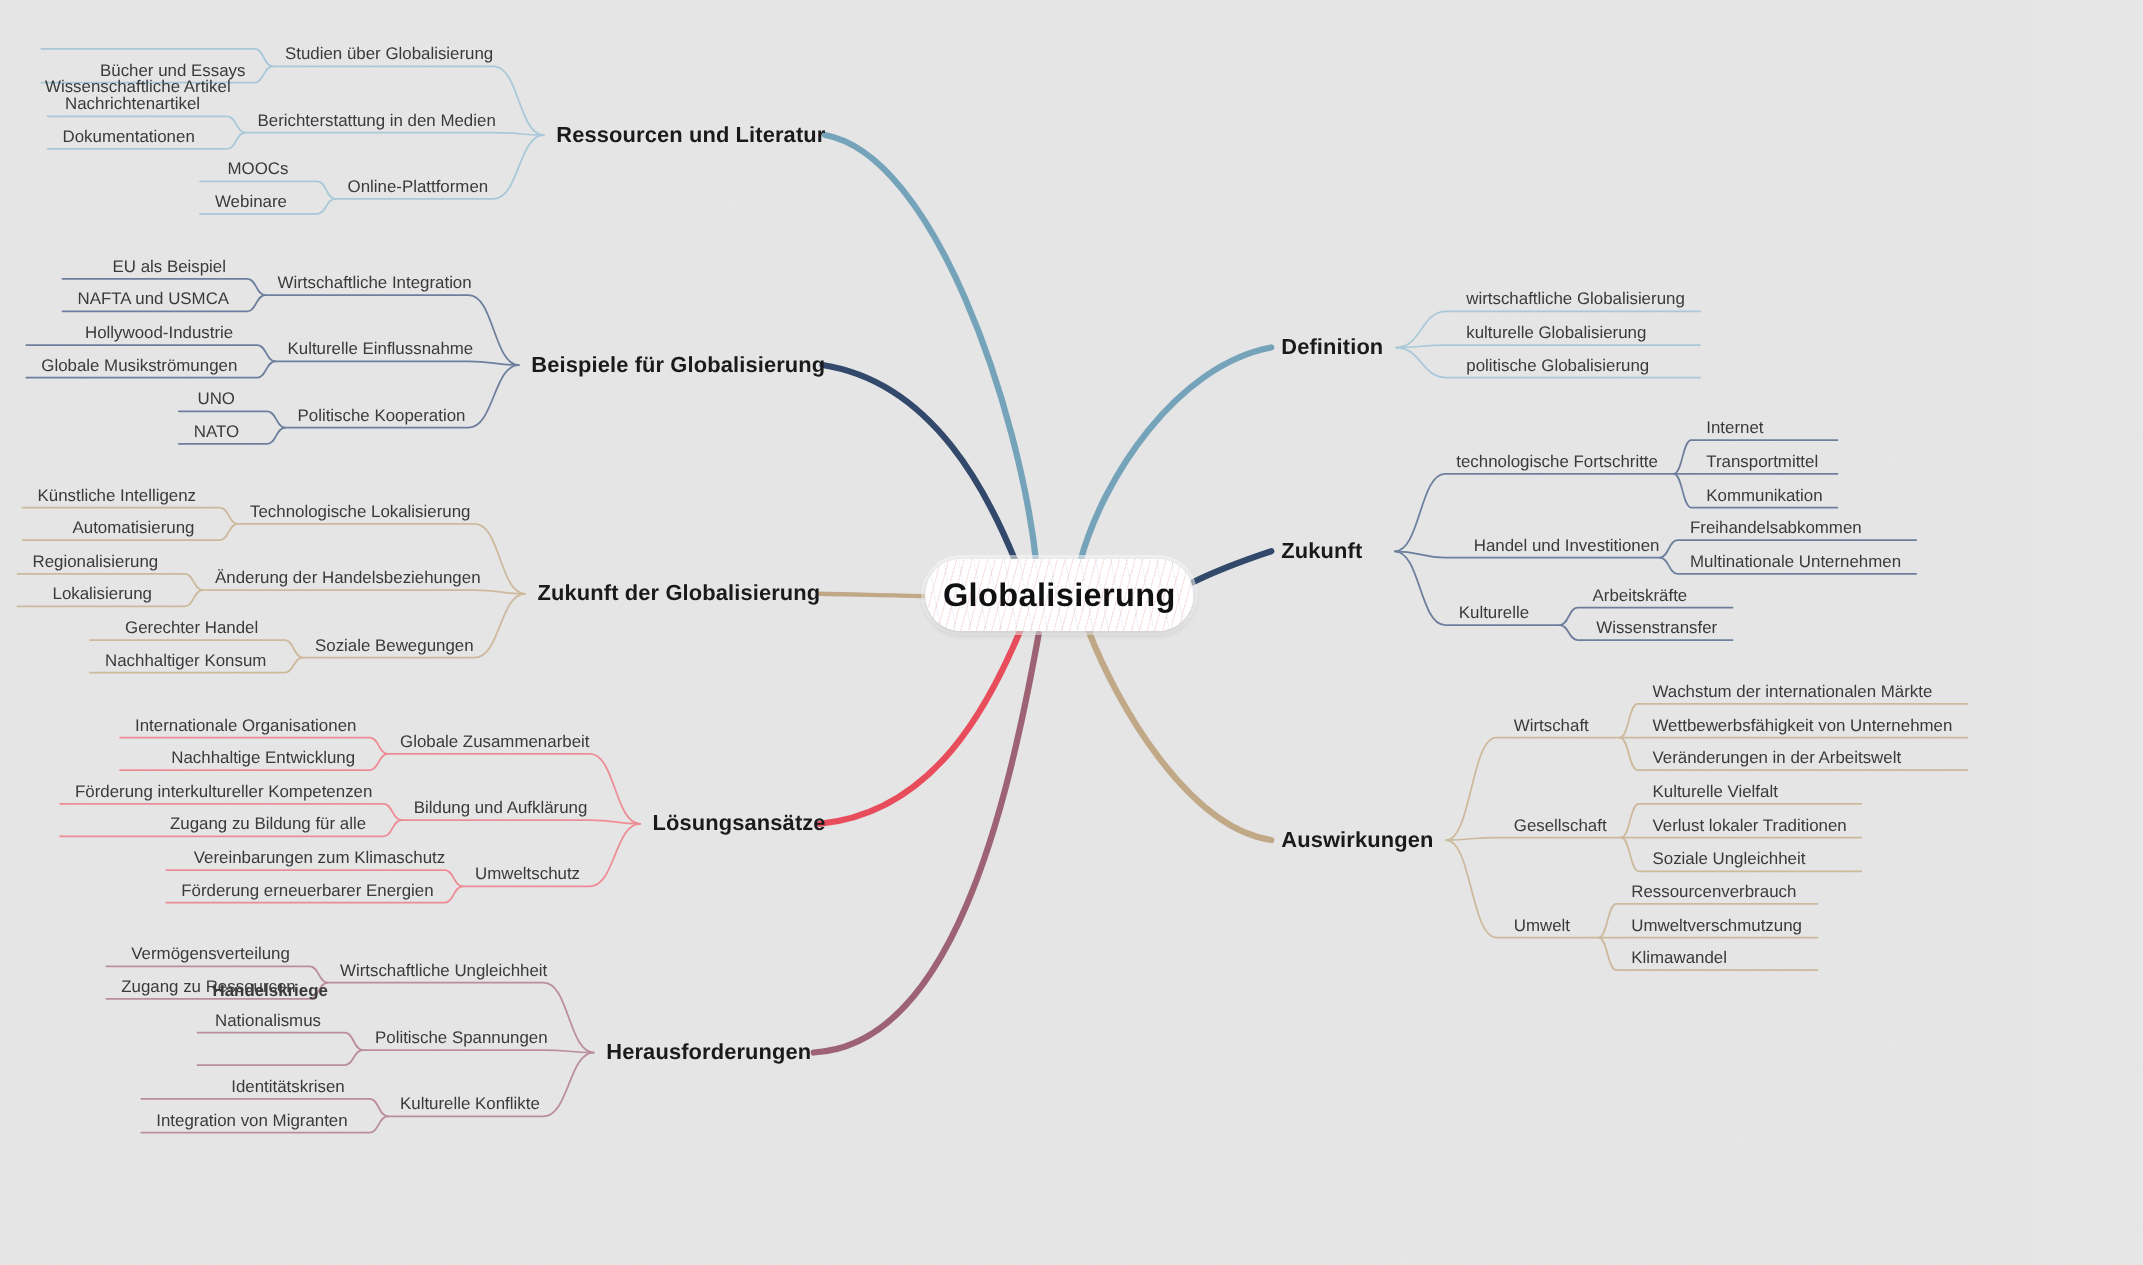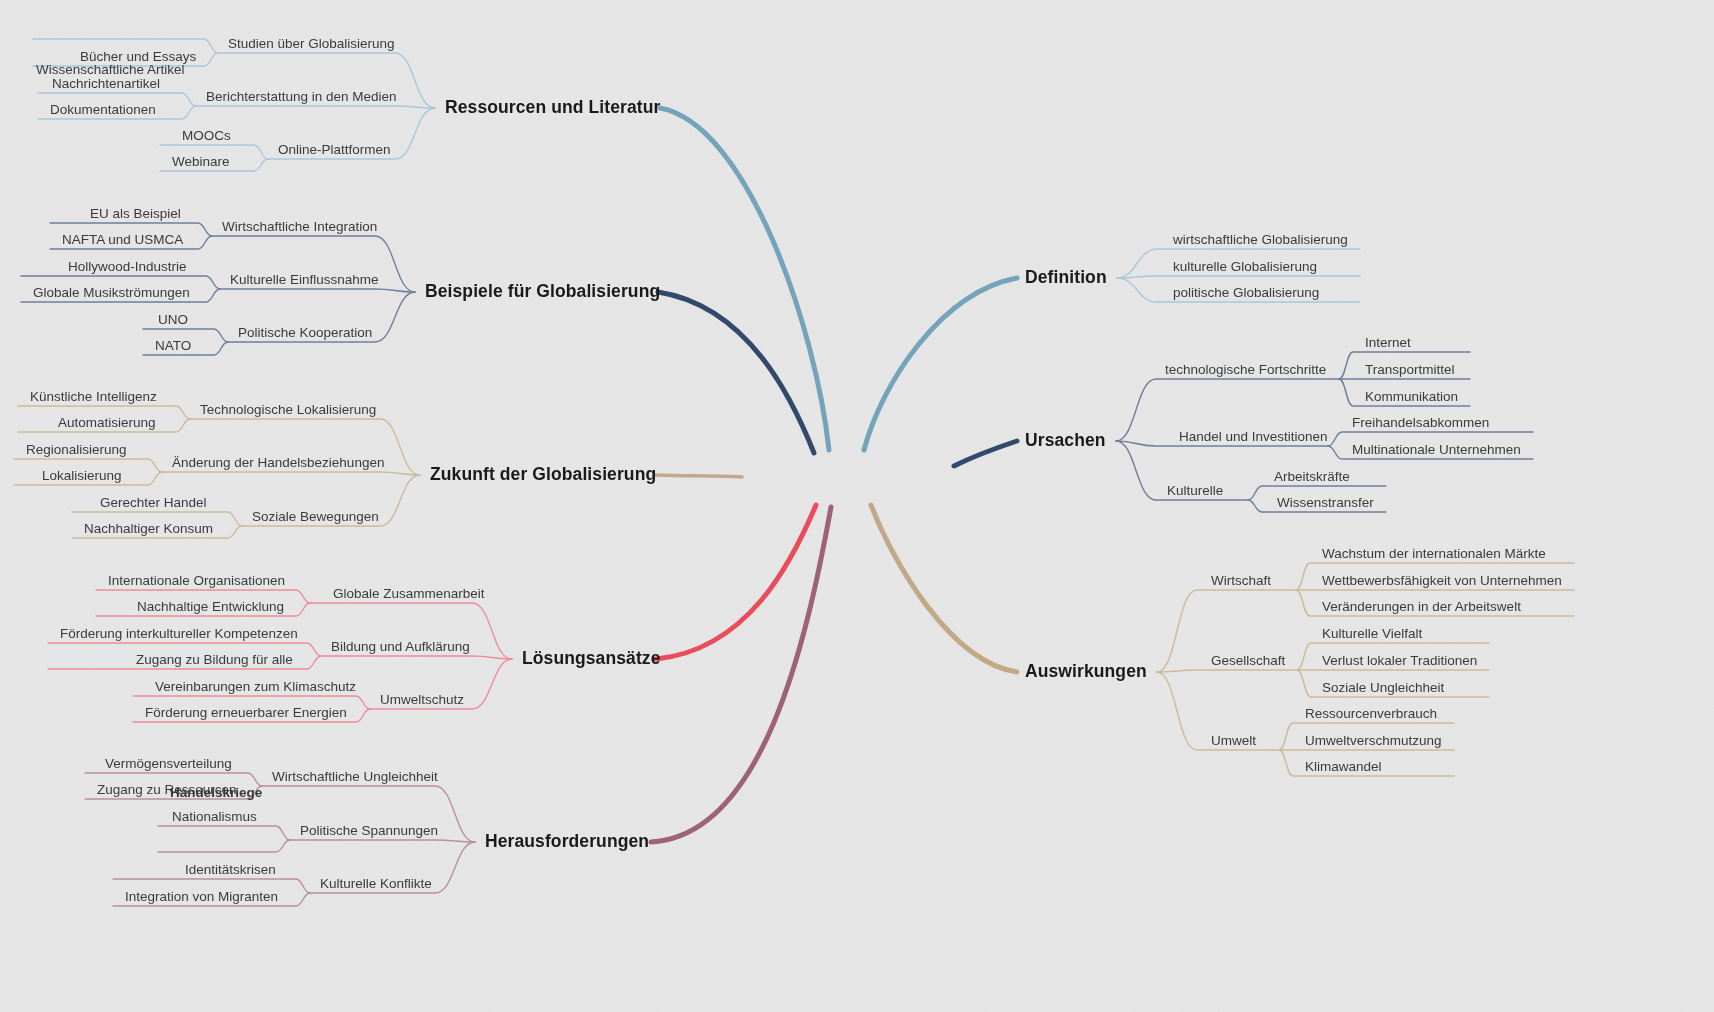--- a/index.html
+++ b/index.html
@@ -151,21 +151,21 @@
       <div class="lbl" style="left: 200px; top: 410px;">Technologische Lokalisierung</div>
       <div class="lbl" style="left: 30px; top: 397px;">Künstliche Intelligenz</div>
       <div class="lbl" style="left: 58px; top: 423px;">Automatisierung</div>
       <div class="lbl" style="left: 172px; top: 463px;">Änderung der Handelsbeziehungen</div>
       <div class="lbl" style="left: 26px; top: 450px;">Regionalisierung</div>
       <div class="lbl" style="left: 42px; top: 476px;">Lokalisierung</div>
       <div class="lbl" style="left: 252px; top: 517px;">Soziale Bewegungen</div>
       <div class="lbl" style="left: 100px; top: 503px;">Gerechter Handel</div>
       <div class="lbl" style="left: 84px; top: 529px;">Nachhaltiger Konsum</div>
       <div class="lbl main" style="left: 522px; top: 659px;">Lösungsansätze</div>
-      <div class="lbl" style="left: 320px; top: 594px; margin-left: 13px;">Globale Zusammenarbeit</div>
+      <div class="lbl" style="left: 320px; top: 594px;">Globale Zusammenarbeit</div>
       <div class="lbl" style="left: 108px; top: 581px;">Internationale Organisationen</div>
       <div class="lbl" style="left: 137px; top: 607px;">Nachhaltige Entwicklung</div>
       <div class="lbl" style="left: 331px; top: 647px;">Bildung und Aufklärung</div>
       <div class="lbl" style="left: 60px; top: 634px;">Förderung interkultureller Kompetenzen</div>
       <div class="lbl" style="left: 136px; top: 660px;">Zugang zu Bildung für alle</div>
       <div class="lbl" style="left: 380px; top: 700px;">Umweltschutz</div>
       <div class="lbl" style="left: 155px; top: 687px;">Vereinbarungen zum Klimaschutz</div>
       <div class="lbl" style="left: 145px; top: 713px;">Förderung erneuerbarer Energien</div>
       <div class="lbl main" style="left: 485px; top: 842px;">Herausforderungen</div>
       <div class="lbl" style="left: 272px; top: 777px;">Wirtschaftliche Ungleichheit</div>
@@ -174,21 +174,21 @@
       <div class="lbl" style="left: 300px; top: 831px;">Politische Spannungen</div>
       <div class="lbl" style="left: 172px; top: 817px;">Nationalismus</div>
       <div class="lbl" style="left: 170px; top: 793px; font-weight: bold;">Handelskriege</div>
       <div class="lbl" style="left: 320px; top: 884px;">Kulturelle Konflikte</div>
       <div class="lbl" style="left: 185px; top: 870px;">Identitätskrisen</div>
       <div class="lbl" style="left: 125px; top: 897px;">Integration von Migranten</div>
       <div class="lbl main" style="left: 1025px; top: 278px;">Definition</div>
       <div class="lbl" style="left: 1173px; top: 240px;">wirtschaftliche Globalisierung</div>
       <div class="lbl" style="left: 1173px; top: 267px;">kulturelle Globalisierung</div>
       <div class="lbl" style="left: 1173px; top: 293px;">politische Globalisierung</div>
-      <div class="lbl main" style="left: 1025px; top: 441px;">Ursachen</div>
+      <div class="lbl main" style="left: 1025px; top: 441px;">Zukunft</div>
       <div class="lbl" style="left: 1165px; top: 370px;">technologische Fortschritte</div>
       <div class="lbl" style="left: 1365px; top: 343px;">Internet</div>
       <div class="lbl" style="left: 1365px; top: 370px;">Transportmittel</div>
       <div class="lbl" style="left: 1365px; top: 397px;">Kommunikation</div>
       <div class="lbl" style="left: 1167px; top: 437px; margin-left: 12px;">Handel und Investitionen</div>
       <div class="lbl" style="left: 1352px; top: 423px;">Freihandelsabkommen</div>
       <div class="lbl" style="left: 1352px; top: 450px;">Multinationale Unternehmen</div>
       <div class="lbl" style="left: 1167px; top: 491px;">Kulturelle</div>
       <div class="lbl" style="left: 1274px; top: 477px;">Arbeitskräfte</div>
       <div class="lbl" style="left: 1277px; top: 503px;">Wissenstransfer</div>
@@ -200,13 +200,16 @@
       <div class="lbl" style="left: 1211px; top: 661px;">Gesellschaft</div>
       <div class="lbl" style="left: 1322px; top: 634px;">Kulturelle Vielfalt</div>
       <div class="lbl" style="left: 1322px; top: 661px;">Verlust lokaler Traditionen</div>
       <div class="lbl" style="left: 1322px; top: 688px;">Soziale Ungleichheit</div>
       <div class="lbl" style="left: 1211px; top: 741px;">Umwelt</div>
       <div class="lbl" style="left: 1305px; top: 714px;">Ressourcenverbrauch</div>
       <div class="lbl" style="left: 1305px; top: 741px;">Umweltverschmutzung</div>
       <div class="lbl" style="left: 1305px; top: 767px;">Klimawandel</div>
     </div>
 
+  <div id="center-node">
+    <span>Globalisierung</span>
+  </div>
 </div>
 
 </body></html>

